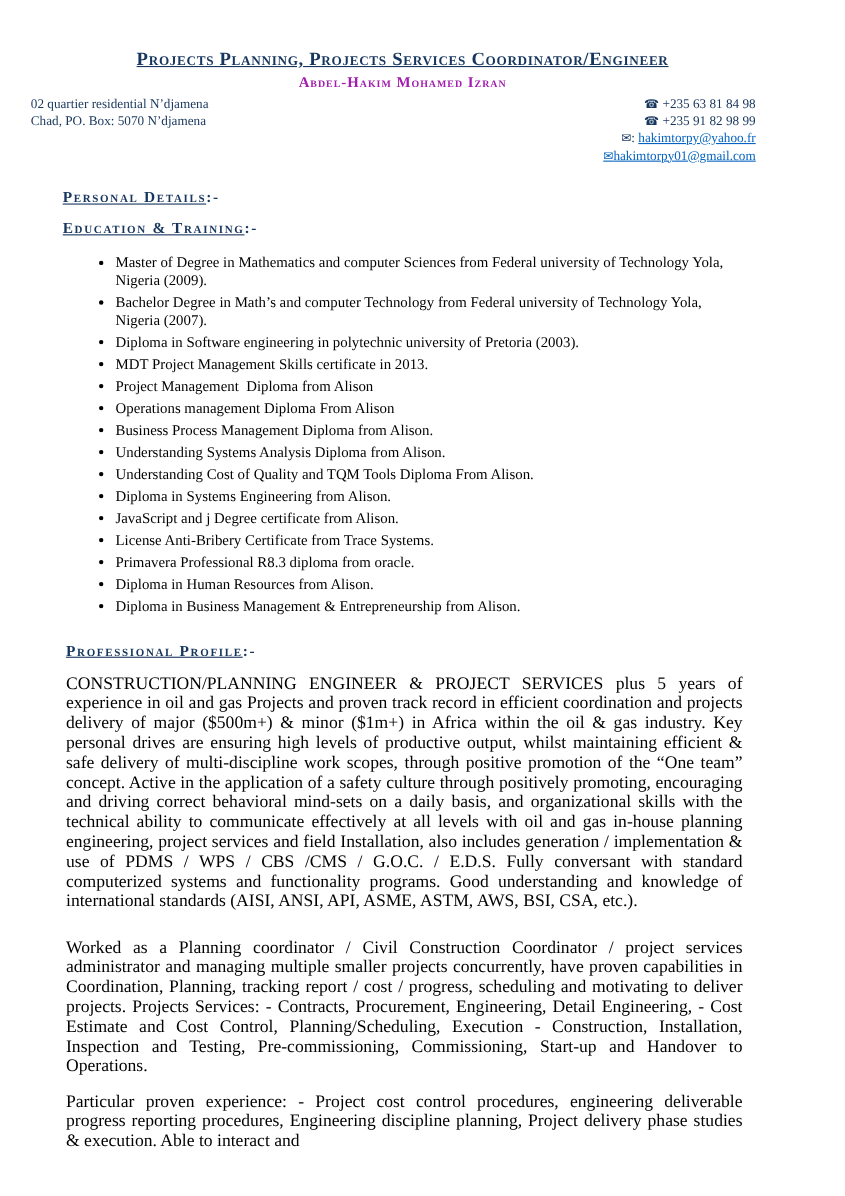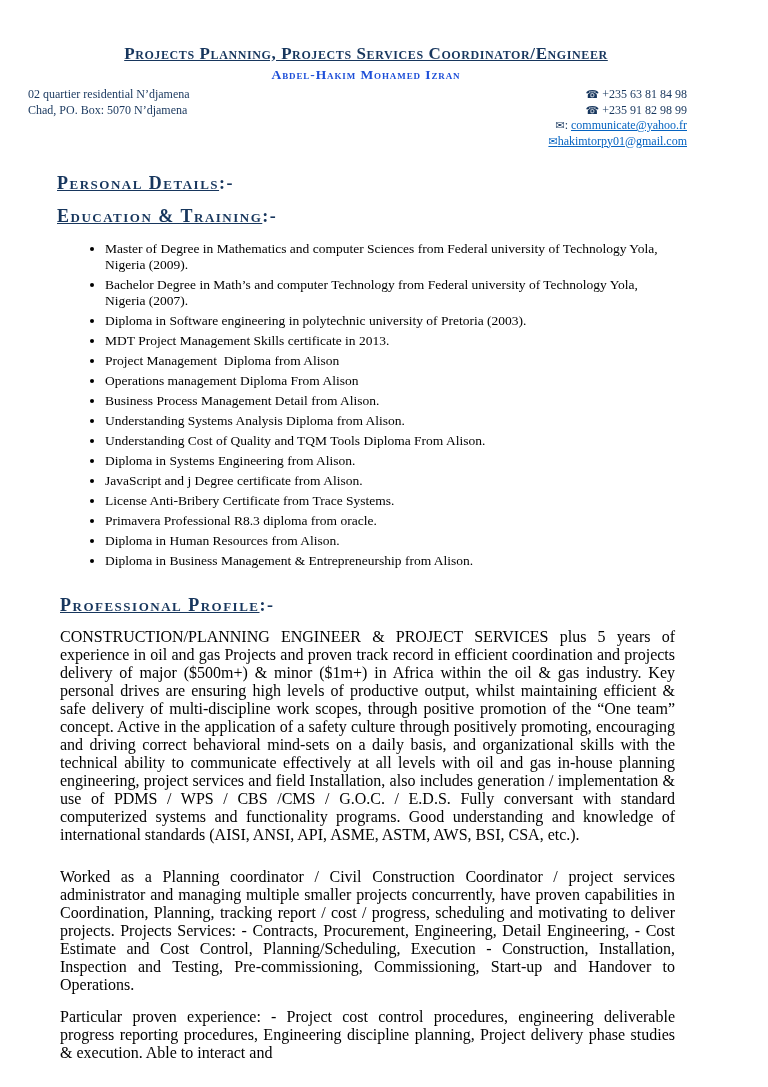--- a/index.html
+++ b/index.html
@@ -25,21 +25,21 @@
     color: #17365D;
   }
   .title .u { text-decoration: underline; }
   .subtitle {
     margin: 3px 0 0 0;
     text-align: center;
     font-size: 13.5px;
     font-weight: bold;
     font-variant: small-caps;
     letter-spacing: 0.9px;
-    color: #1d4ed8;
+    color: #a21caf;
   }
   .contact-row {
     display: flex;
     justify-content: space-between;
     margin: 4px 45px 0 28px;
     font-size: 12px;
     line-height: 15.5px;
     color: #17365D;
     gap: 20px;
   }
@@ -52,21 +52,21 @@
     cursor: pointer;
   }
   
   .sec { margin: 0 57px; }
   .sec-personal  { margin-top: 24px; }
   .sec-education { margin-top: 12px; }
   .sec-profile   { margin-top: 26px; margin-left: 60px; }
   .sec-skills    { margin-top: 24px; margin-left: 60px; }
   .heading {
     margin: 0;
-    font-size: 18px;
+    font-size: 14px;
     font-weight: bold;
     font-variant: small-caps;
     letter-spacing: 1.5px;
     color: #17365D;
   }
   .heading .hu { text-decoration: underline; }
   .bullets {
     margin: 14px 0 0 0;
     padding-left: 48px;
     font-size: 13.5px;
@@ -97,40 +97,40 @@
     <h2 class="subtitle">Abdel-Hakim Mohamed Izran</h2>
 
     <div class="contact-row">
       <div class="contact-left">
         <div>02 quartier residential N’djamena</div>
         <div>Chad, PO. Box: 5070 N’djamena</div>
       </div>
       <div class="contact-right">
         <div><span class="glyph">☎</span> <span>+235 63 81 84 98</span></div>
         <div><span class="glyph">☎</span> <span>+235 91 82 98 99</span></div>
-        <div><span class="glyph">✉</span><span>: </span><a class="email-link">communicate@yahoo.fr</a></div>
+        <div><span class="glyph">✉</span><span>: </span><a class="email-link">hakimtorpy@yahoo.fr</a></div>
         <div><a class="email-link"><span class="glyph">✉</span><span>hakimtorpy01@gmail.com</span></a></div>
       </div>
     </div>
   </header>
 
   <section class="sec sec-personal">
     <h3 class="heading"><span class="hu">Personal Details</span><span>:-</span></h3>
   </section>
 
   <section class="sec sec-education">
     <h3 class="heading"><span class="hu">Education &amp; Training</span><span>:-</span></h3>
     <ul class="bullets">
       <li>Master of Degree in Mathematics and computer Sciences from Federal university of Technology Yola, Nigeria (2009).</li>
       <li>Bachelor Degree in Math’s and computer Technology from Federal university of Technology Yola, Nigeria (2007).</li>
       <li>Diploma in Software engineering in polytechnic university of Pretoria (2003).</li>
       <li>MDT Project Management Skills certificate in 2013.</li>
       <li>Project Management  Diploma from Alison</li>
       <li>Operations management Diploma From Alison</li>
-      <li>Business Process Management Detail from Alison.</li>
+      <li>Business Process Management Diploma from Alison.</li>
       <li>Understanding Systems Analysis Diploma from Alison.</li>
       <li>Understanding Cost of Quality and TQM Tools Diploma From Alison.</li>
       <li>Diploma in Systems Engineering from Alison.</li>
       <li>JavaScript and j Degree certificate from Alison.</li>
       <li>License Anti-Bribery Certificate from Trace Systems.</li>
       <li>Primavera Professional R8.3 diploma from oracle.</li>
       <li>Diploma in Human Resources from Alison.</li>
       <li>Diploma in Business Management &amp; Entrepreneurship from Alison.</li>
     </ul>
   </section>

